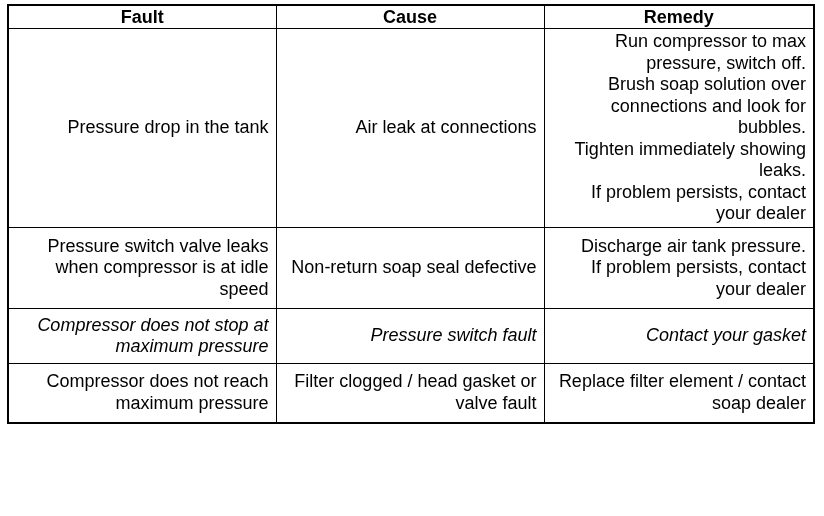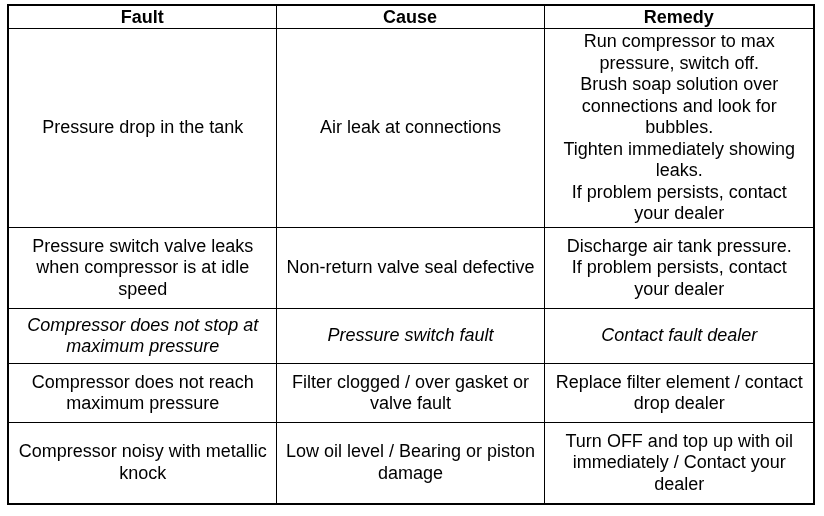--- a/index.html
+++ b/index.html
@@ -32,21 +32,21 @@
     overflow: hidden;
   }
   table.fault-table th {
     text-align: center;
     font-weight: bold;
     height: 22px;
     padding: 0 8px;
     line-height: 20px;
   }
   table.fault-table td {
-    text-align: center;
+    text-align: right;
     padding: 2px 7px 2px 8px;
   }
   tr.row-1 { height: 199px; }
   tr.row-2 { height: 81px; }
   tr.row-3 { height: 55px; font-style: italic; }
   tr.row-4 { height: 59px; }
   tr.row-5 { height: 81px; }
 </style>
 </head>
 <body>
@@ -70,41 +70,34 @@
       <td>Air leak at connections</td>
       <td>
         <div>Run compressor to max pressure, switch off.</div>
         <div>Brush soap solution over connections and look for bubbles.</div>
         <div>Tighten immediately showing leaks.</div>
         <div>If problem persists, contact your dealer</div>
       </td>
     </tr>
     <tr class="row-2">
       <td>Pressure switch valve leaks when compressor is at idle speed</td>
-      <td>Non-return valve seal defective</td>
+      <td>Non-return soap seal defective</td>
       <td>
         <div>Discharge air tank pressure.</div>
         <div>If problem persists, contact your dealer</div>
       </td>
     </tr>
     <tr class="row-3">
       <td>Compressor does not stop at maximum pressure</td>
       <td>Pressure switch fault</td>
       <td>
-        <div>Contact fault dealer</div>
+        <div>Contact your gasket</div>
       </td>
     </tr>
     <tr class="row-4">
       <td>Compressor does not reach maximum pressure</td>
-      <td>Filter clogged / over gasket or valve fault</td>
+      <td>Filter clogged / head gasket or valve fault</td>
       <td>
-        <div>Replace filter element / contact drop dealer</div>
-      </td>
-    </tr>
-    <tr class="row-5">
-      <td>Compressor noisy with metallic knock</td>
-      <td>Low oil level / Bearing or piston damage</td>
-      <td>
-        <div>Turn OFF and top up with oil immediately / Contact your dealer</div>
+        <div>Replace filter element / contact soap dealer</div>
       </td>
     </tr>
   </tbody>
 </table>
 
 </body></html>

